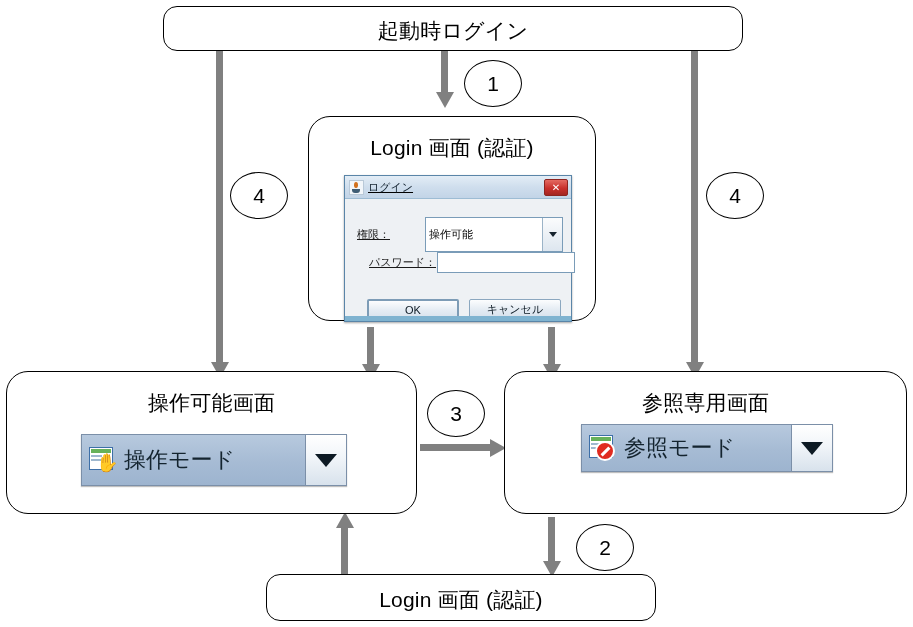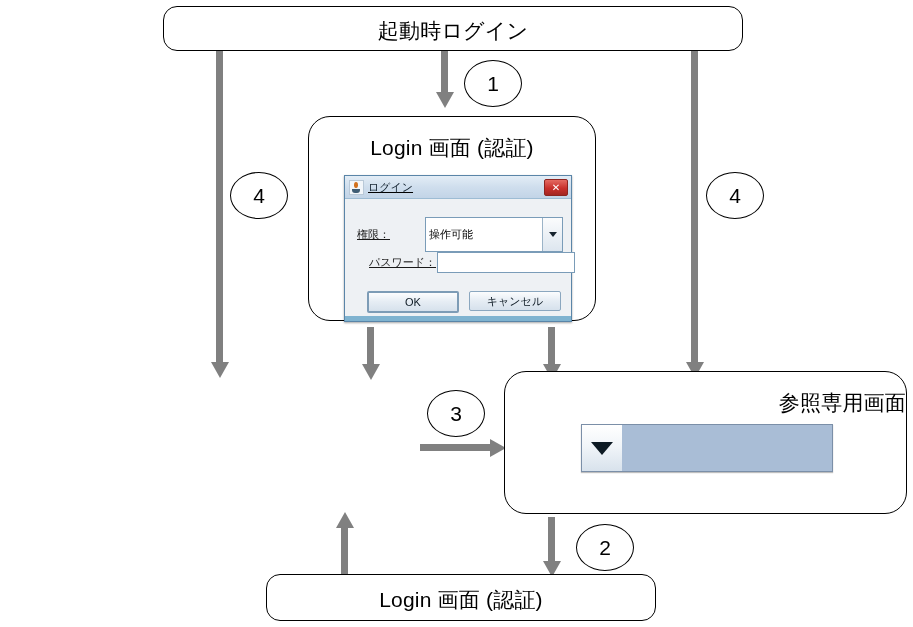--- a/index.html
+++ b/index.html
@@ -204,20 +204,21 @@
     box-sizing: border-box;
     border: 1px solid #8ba7bf;
     border-radius: 2px;
     background: linear-gradient(to bottom, #fcfdfe 0%, #e6edf4 48%, #d6e1ec 100%);
     font-size: 11px;
     color: #0d1a24;
     display: flex;
     align-items: center;
     justify-content: center;
     white-space: nowrap;
+    margin-top: 8px;
   }
   .dlg-btn.default {
     border: 2px solid #7d9cb6;
   }
   .dlg-statusbar {
     position: absolute;
     left: 0; right: 0; bottom: 0;
     height: 5px;
     background: #7fb3d0;
   }
@@ -408,31 +409,54 @@
         </div>
 
         <div class="dlg-btn default" style="position:absolute; left:22px; top:92px; width:92px; height:22px;">OK</div>
         <div class="dlg-btn" style="position:absolute; left:124px; top:92px; width:92px; height:20px;">キャンセル</div>
 
         <div class="dlg-statusbar"></div>
       </div>
     </div>
   </div>
 
-
-  <div class="box" style="left:504px; top:371px; width:403px; height:143px; border-radius:22px;">
-    <div class="box-title" style="top:17px;text-align:right;">参照専用画面</div>
-
-    <div class="mode-combo" style="left:76px; top:52px; width:252px; height:48px;">
+  <div class="box" style="left:6px; top:371px; width:411px; height:143px; border-radius:22px;">
+    <div class="box-title" style="top:17px;">操作可能画面</div>
+
+    <div class="mode-combo" style="left:74px; top:62px; width:266px; height:52px;">
+      <span class="field">
+        <span class="mode-glyph">
+          <span class="win"></span>
+          <span class="hand">✋</span>
+        </span>
+        <span class="label">操作モード</span>
+      </span>
       <span class="drop">
         <span class="drop-caret"></span>
       </span>
     </div>
   </div>
 
+  <div class="box" style="left:504px; top:371px; width:403px; height:143px; border-radius:22px;">
+    <div class="box-title" style="top:17px;">参照専用画面</div>
+
+    <div class="mode-combo" style="left:76px; top:52px; width:252px; height:48px;">
+      <span class="field">
+        <span class="mode-glyph">
+          <span class="win"></span>
+          <span class="ban"></span>
+        </span>
+        <span class="label">参照モード</span>
+      </span>
+      <span class="drop">
+        <span class="drop-caret"></span>
+      </span>
+    </div>
+  </div>
+
   <div class="box" style="left:266px; top:574px; width:390px; height:47px;">
     <div class="box-title" style="top:11px;">Login 画面 (認証)</div>
   </div>
 
   <div class="marker" style="left:464px; top:60px; width:58px; height:47px;">1</div>
 
   <div class="marker" style="left:230px; top:172px; width:58px; height:47px;">4</div>
 
   <div class="marker" style="left:706px; top:172px; width:58px; height:47px;">4</div>
 

